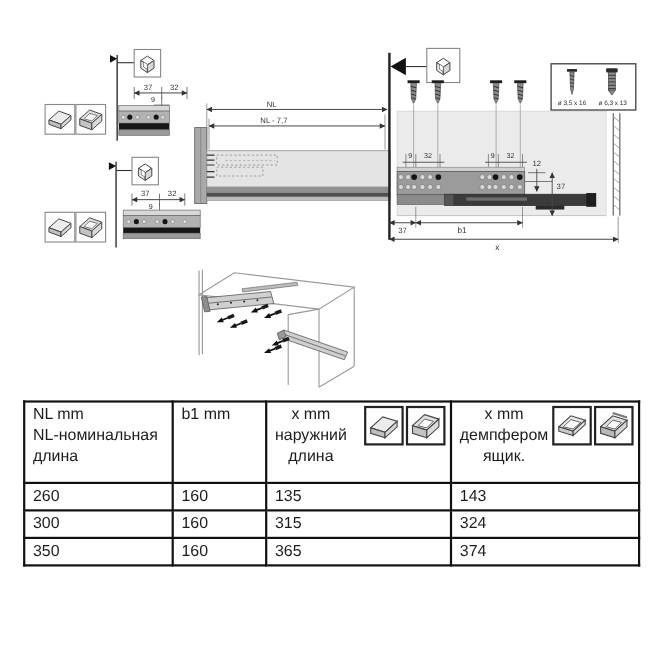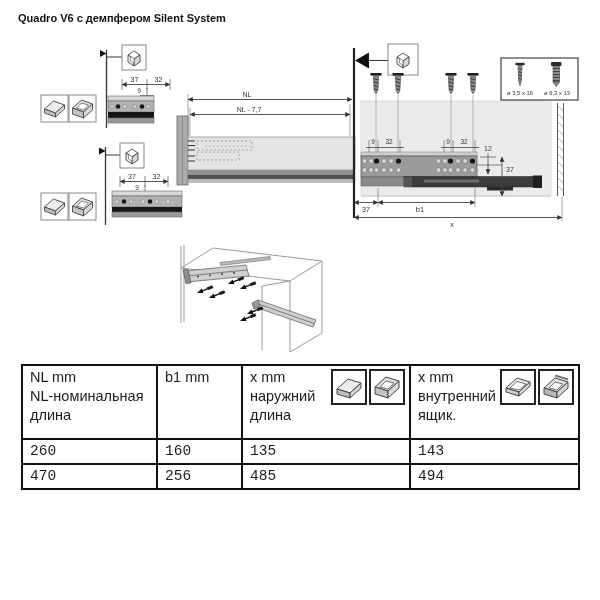--- a/index.html
+++ b/index.html
@@ -6,31 +6,30 @@
   .page{position:relative;width:600px;height:600px;background:#ffffff;overflow:hidden;
         font-family:"Liberation Sans",sans-serif;color:#1c1c1c;}
   .title{position:absolute;left:18px;top:12px;font-size:11px;font-weight:700;color:#111;}
   svg text{font-family:"Liberation Sans",sans-serif;fill:#333;}
   .diagram{position:absolute;left:0;top:0;}
   
   table.dims{position:absolute;left:21px;top:364px;border-collapse:collapse;table-layout:fixed;}
   table.dims th,table.dims td{border:2px solid #111;font-weight:400;text-align:left;
         vertical-align:top;padding:2px 4px 2px 7px;font-size:14.5px;line-height:1.32;margin-left:25px;}
   table.dims th{height:68px;}
-  table.dims td{height:19px;line-height:19px;font-family:Liberation Mono, monospace;}
+  table.dims td{height:19px;line-height:19px;}
   .hcell{display:flex;gap:4px;}
-  .htxt{flex:0 1 auto;}
+  .htxt{flex:0 1 auto;text-align:center;}
   .hicons{margin-left:auto;display:flex;gap:2px;padding-top:1px;}
   .iconbox{width:36px;height:36px;border:2px solid #222;background:#fff;box-sizing:border-box;}
 </style>
 </head>
 <body>
 
 <div class="page">
-  <div class="title">Quadro V6 с демпфером Silent System</div>
 
   <svg class="diagram" width="600" height="362" viewBox="0 0 600 362">
     <defs>
       <marker id="ah" viewBox="0 0 10 10" refX="9.5" refY="5" markerUnits="userSpaceOnUse" markerWidth="7" markerHeight="5" orient="auto-start-reverse">
         <path d="M0,0 L10,5 L0,10 z" fill="#333"></path>
       </marker>
       <g id="cube">
         <polygon points="-6,-3 0,-7 6,-3 0,1" fill="#fff" stroke="#444" stroke-width="0.9"></polygon>
         <polygon points="-6,-3 -6,4 0,8 0,1" fill="#eee" stroke="#444" stroke-width="0.9"></polygon>
         <polygon points="0,1 0,8 6,4 6,-3" fill="#d7d7d7" stroke="#444" stroke-width="0.9"></polygon>
@@ -351,21 +350,21 @@
               </g>
                   </svg>
             </div>
           </div>
         </div>
       </th>
       <th>
         <div class="hcell">
           <div class="htxt">
             <div>x mm</div>
-            <div>внутренний</div>
+            <div>демпфером</div>
             <div>ящик.</div>
           </div>
           <div class="hicons">
             <div class="iconbox">
               <svg width="32" height="32" viewBox="0 0 32 32">
                     <g transform="translate(16,15)">
                 <polygon points="-12,2 -1,-8 12,-4 1,6" fill="#e8e8e8" stroke="#444"></polygon>
                 <polygon points="-8,2 -1,-4.5 8,-2 1,4" fill="#ffffff" stroke="#555" stroke-width="0.8"></polygon>
                 <polygon points="-12,2 1,6 1,10 -12,6" fill="#cccccc" stroke="#444"></polygon>
                 <polygon points="1,6 12,-4 12,0 1,10" fill="#dedede" stroke="#444"></polygon>
@@ -387,20 +386,26 @@
         </div>
       </th>
     </tr>
     <tr>
       <td>260</td>
       <td>160</td>
       <td>135</td>
       <td>143</td>
     </tr>
     <tr>
-      <td>470</td>
-      <td>256</td>
-      <td>485</td>
-      <td>494</td>
+      <td>300</td>
+      <td>160</td>
+      <td>315</td>
+      <td>324</td>
+    </tr>
+    <tr>
+      <td>350</td>
+      <td>160</td>
+      <td>365</td>
+      <td>374</td>
     </tr>
     </tbody>
   </table>
 </div>
 
 </body></html>

